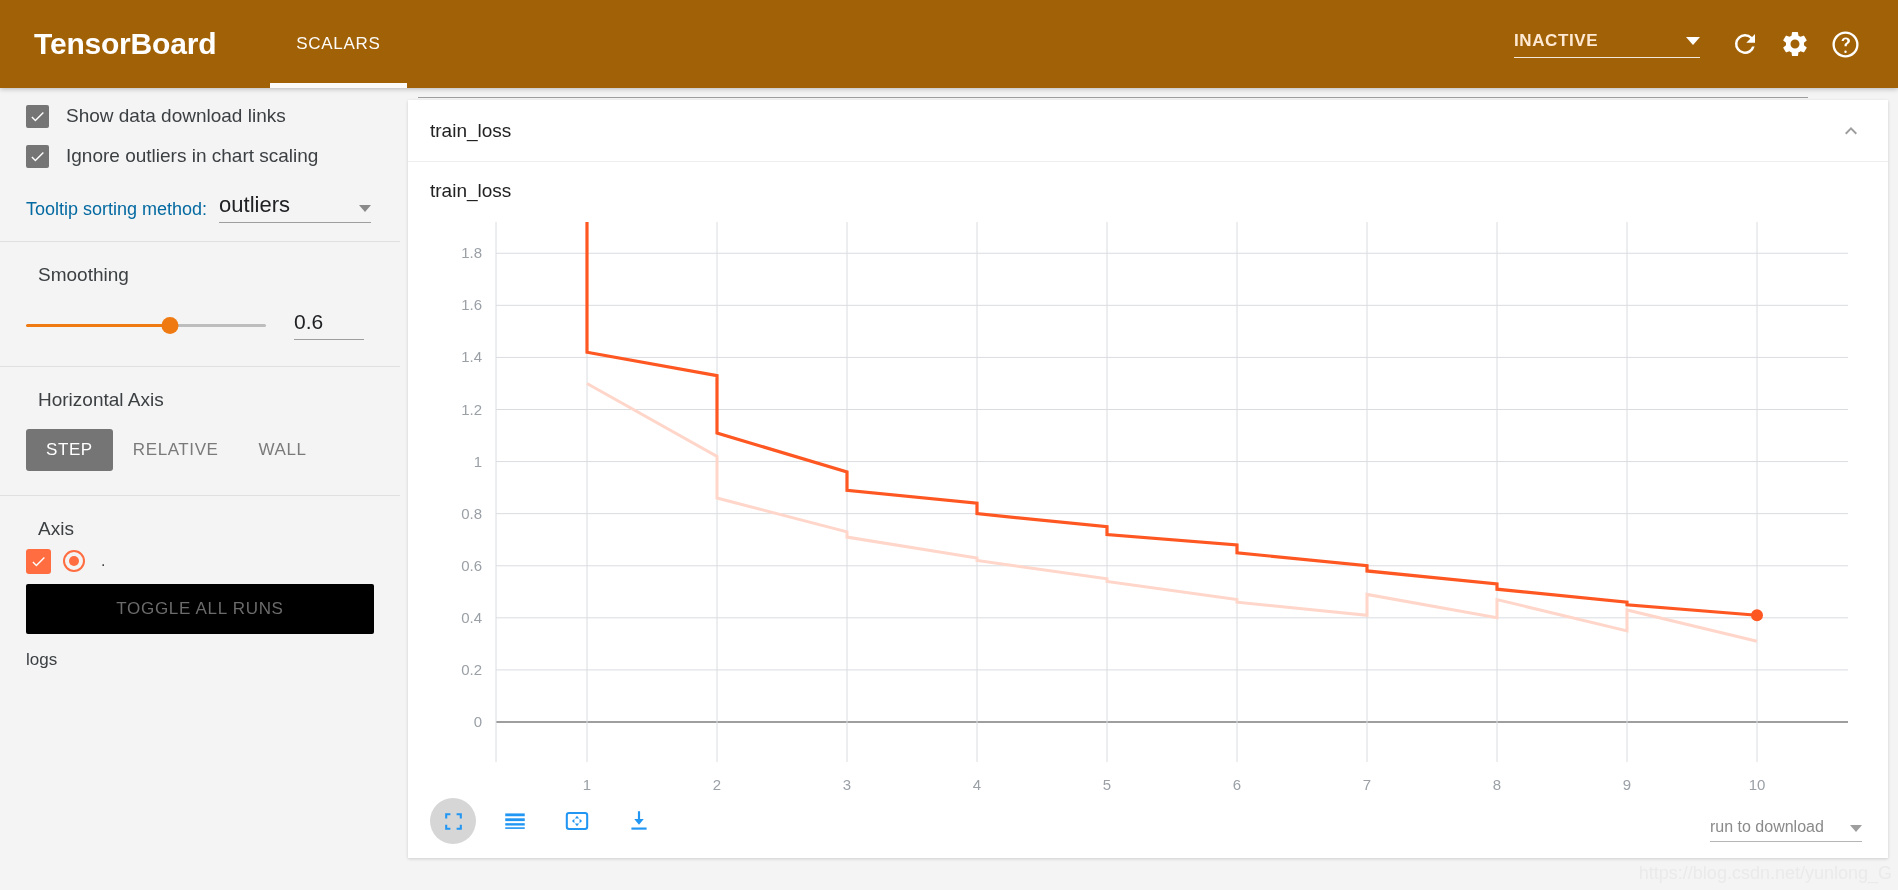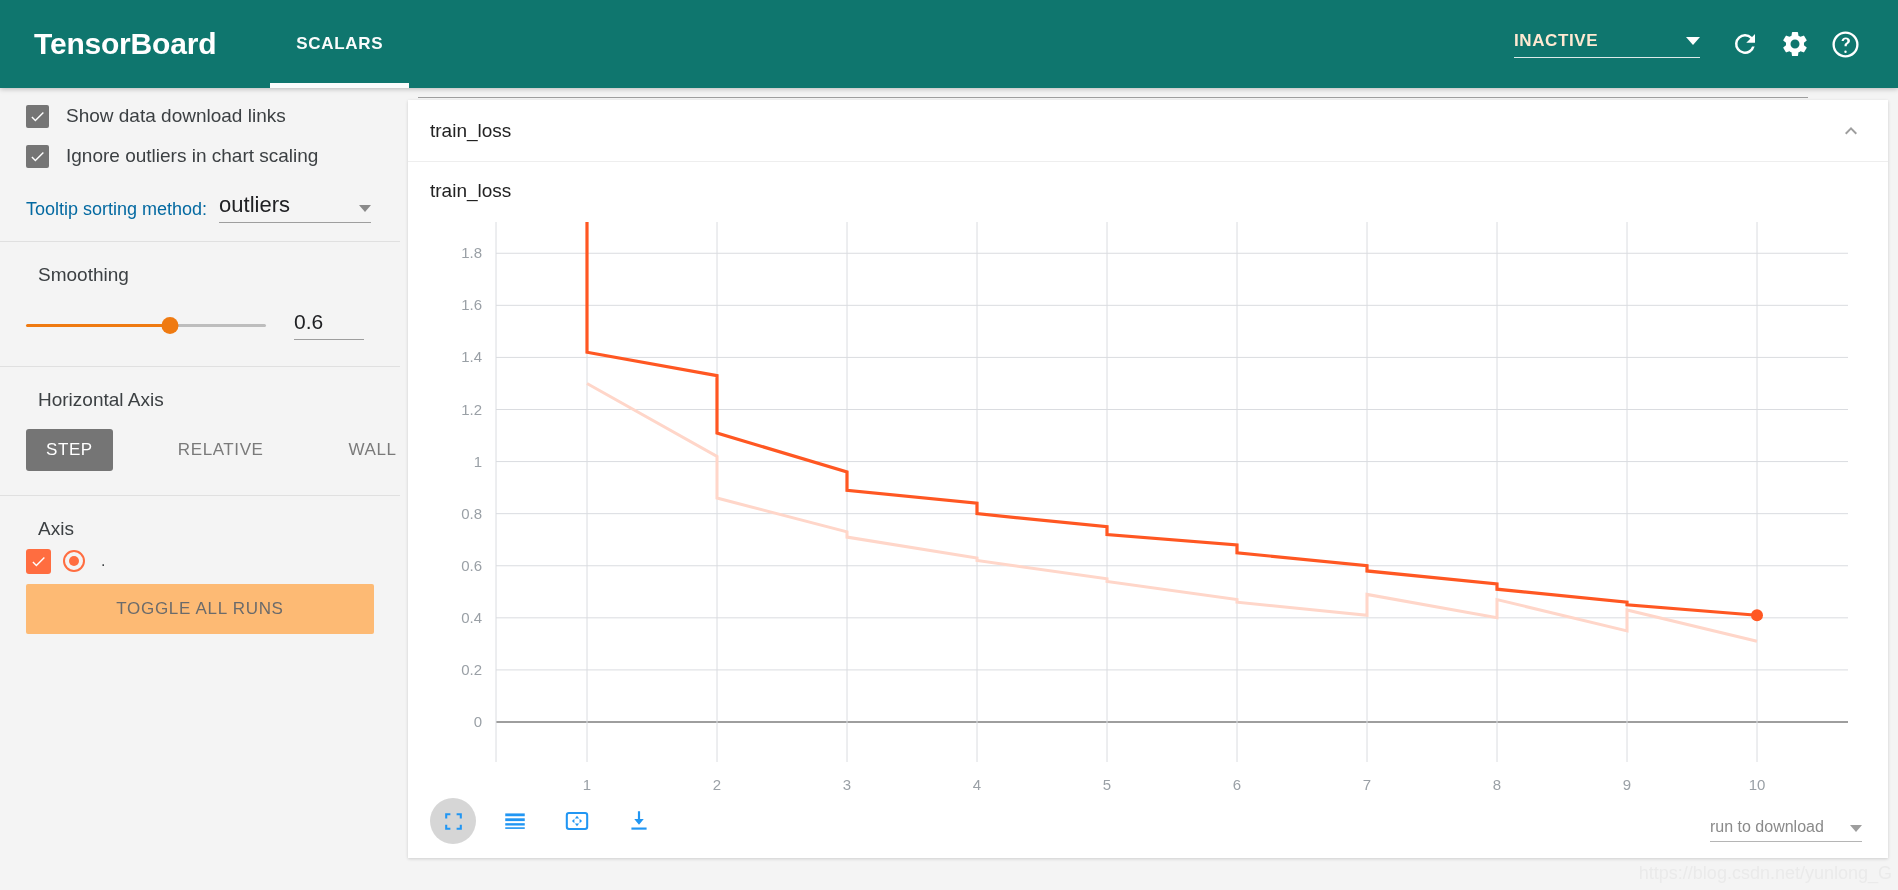--- a/index.html
+++ b/index.html
@@ -11,37 +11,37 @@
     overflow: hidden;
     background: #f4f4f4;
     font-family: "Liberation Sans", sans-serif;
     -webkit-font-smoothing: antialiased;
   }
 
   
   .topbar {
     position: absolute; top: 0; left: 0;
     width: 1898px; height: 88px;
-    background: #0f766e;
+    background: #a16207;
     display: flex; align-items: center;
     z-index: 40;
     box-shadow: 0 1px 5px rgba(0,0,0,0.25);
   }
   .brand {
     color: #ffffff;
     font-size: 30px;
     font-weight: bold;
     letter-spacing: -0.2px;
     margin-left: 34px;
     white-space: nowrap;
   }
   .nav-tabs { display: flex; align-items: stretch; height: 88px; margin-left: 54px; }
   .nav-tab {
     display: flex; align-items: center;
-    color: #ffffff; font-size: 17px; font-weight: bold;
+    color: #ffffff; font-size: 17px; font-weight: normal;
     letter-spacing: 0.7px;
     padding: 0 26px;
     position: relative;
     cursor: pointer;
     opacity: 0.98;
   }
   .nav-tab.active::after {
     content: "";
     position: absolute; left: 0; right: 0; bottom: 0;
     height: 5px; background: #ffffff;
@@ -144,21 +144,21 @@
     background: #ef7a11; transform: translateX(-50%);
   }
   .smooth-val {
     margin-left: 28px; width: 70px;
     border-bottom: 1px solid #9e9e9e;
     padding-bottom: 5px;
     font-size: 21px; color: #202124;
     cursor: text;
   }
 
-  .axis-btns { display: flex; align-items: center; margin-top: 18px; margin-bottom: 24px; gap: 45px; }
+  .axis-btns { display: flex; align-items: center; margin-top: 18px; margin-bottom: 24px; }
   .axis-btn {
     font-size: 17px; letter-spacing: 0.6px;
     color: #7a7a7a;
     padding: 11px 20px;
     border-radius: 3px;
     cursor: pointer;
     white-space: nowrap;
   }
   .axis-btn.active { background: #757575; color: #ffffff; }
 
@@ -179,21 +179,21 @@
   .run-radio {
     margin-left: 12px;
     width: 22px; height: 22px; border-radius: 50%;
     border: 2.5px solid #ff6d40;
     display: flex; align-items: center; justify-content: center;
     flex: none; cursor: pointer;
   }
   .run-radio i { width: 10px; height: 10px; border-radius: 50%; background: #ff6d40; display: block; }
   .run-name { margin-left: 16px; font-size: 16px; color: #3c4043; }
   .toggle-all {
-    background: #fdba74; color: #6b6b6b;
+    background: #000000; color: #6b6b6b;
     font-size: 17px; letter-spacing: 0.7px;
     text-align: center;
     padding: 15px 0;
     border-radius: 2px;
     margin-top: 2px;
     cursor: pointer;
   }
   .logs-label { font-size: 17px; color: #3c4043; margin-top: 16px; }
 
   
@@ -373,20 +373,21 @@
         <svg width="17" height="17" viewBox="0 0 24 24">
             <path d="M9 16.2 4.8 12l-1.4 1.4L9 19 21 7l-1.4-1.4z" fill="#ffffff"></path>
           </svg>
       </span>
       <span class="run-radio">
           <i></i>
         </span>
       <span class="run-name">.</span>
     </div>
     <div class="toggle-all">TOGGLE ALL RUNS</div>
+    <div class="logs-label">logs</div>
   </div>
 </div>
 
 <div class="main">
 
   <div class="filter-tags">
     <span class="search-ico">🔍</span>
     <span>Filter tags (regular expressions supported)</span>
   </div>
 

